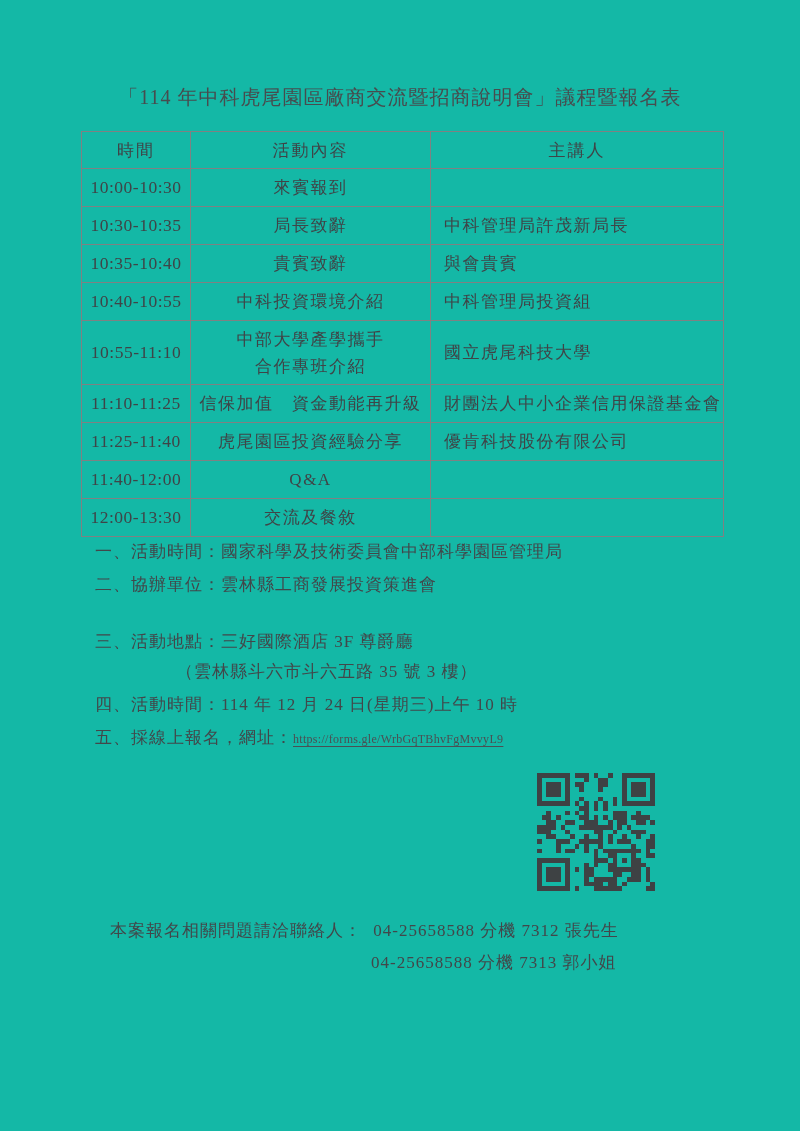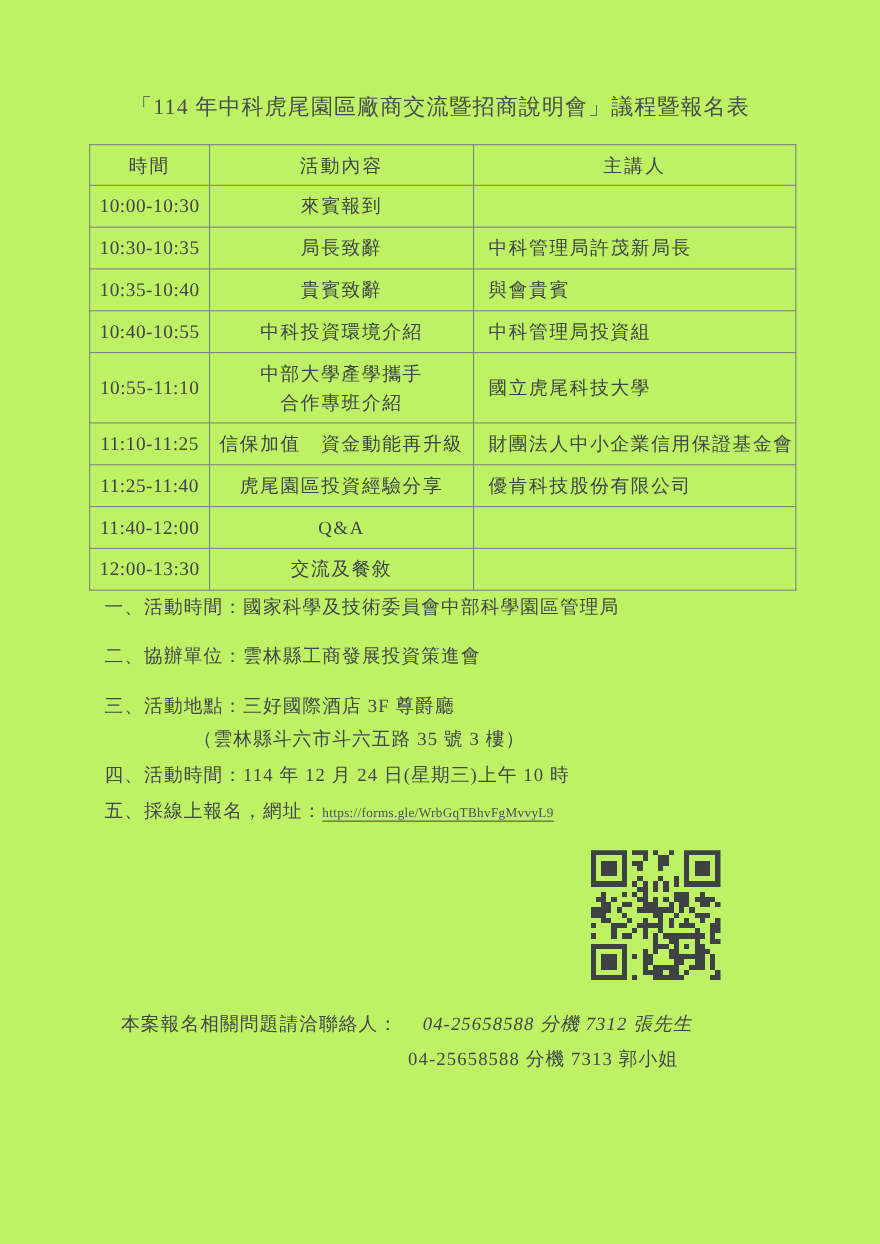--- a/index.html
+++ b/index.html
@@ -4,21 +4,21 @@
 <style>
   html,body{margin:0;padding:0;}
   body{
     background:#e8e8e8;
     font-family:"Liberation Serif","DejaVu Serif",serif;
   }
   .page{
     position:relative;
     width:800px;height:1131px;
     margin:0 auto;
-    background:#bef264;
+    background:#14b8a6;
     color:#3f4447;
     overflow:hidden;
   }
   .doc-title{
     position:absolute;
     top:84px;left:0;width:100%;
     text-align:center;
     font-size:20px;
     font-weight:normal;
     letter-spacing:1px;
@@ -159,21 +159,21 @@
       </tr>
       <tr>
         <td class="cell-time">12:00-13:30</td>
         <td class="cell-act">交流及餐敘</td>
         <td class="cell-spk"></td>
       </tr>
     </tbody>
   </table>
 
   <div class="note-line" style="left:95px;top:539px;">一、活動時間：國家科學及技術委員會中部科學園區管理局</div>
-  <div class="note-line" style="left:95px;top:584px;">二、協辦單位：雲林縣工商發展投資策進會</div>
+  <div class="note-line" style="left:95px;top:572px;">二、協辦單位：雲林縣工商發展投資策進會</div>
   <div class="note-line" style="left:95px;top:629px;font-family:Liberation Serif, serif;">三、活動地點：三好國際酒店 3F 尊爵廳</div>
   <div class="note-line" style="left:176px;top:659px;">（雲林縣斗六市斗六五路 35 號 3 樓）</div>
   <div class="note-line" style="left:95px;top:692px;">四、活動時間：114 年 12 月 24 日(星期三)上午 10 時</div>
   <div class="note-line" style="left:95px;top:725px;">
     <span>五、採線上報名，網址：</span><a href="#" class="reg-link">https://forms.gle/WrbGqTBhvFgMvvyL9</a>
   </div>
 
   <div class="qr-box" id="qr"><svg viewBox="0 0 25 25" width="100%" height="100%" shape-rendering="crispEdges">
         <g fill="#3e4244">
           <rect x="0" y="0" width="1" height="1"></rect>
@@ -469,19 +469,19 @@
           <rect x="15" y="24" width="1" height="1"></rect>
           <rect x="16" y="24" width="1" height="1"></rect>
           <rect x="17" y="24" width="1" height="1"></rect>
           <rect x="23" y="24" width="1" height="1"></rect>
           <rect x="24" y="24" width="1" height="1"></rect>
         </g>
       </svg></div>
 
   <div class="contact-line" style="left:110px;top:918px;">
     <span>本案報名相關問題請洽聯絡人：</span>
-    <span style="margin-left:17px;font-style:italic;">04-25658588 分機 7312 張先生</span>
+    <span style="margin-left:6px;">04-25658588 分機 7312 張先生</span>
   </div>
   <div class="contact-line" style="left:371px;top:950px;font-family:Liberation Serif, serif;">
     <span>04-25658588 分機 7313 郭小姐</span>
   </div>
 
 </div>
 
 </body></html>

